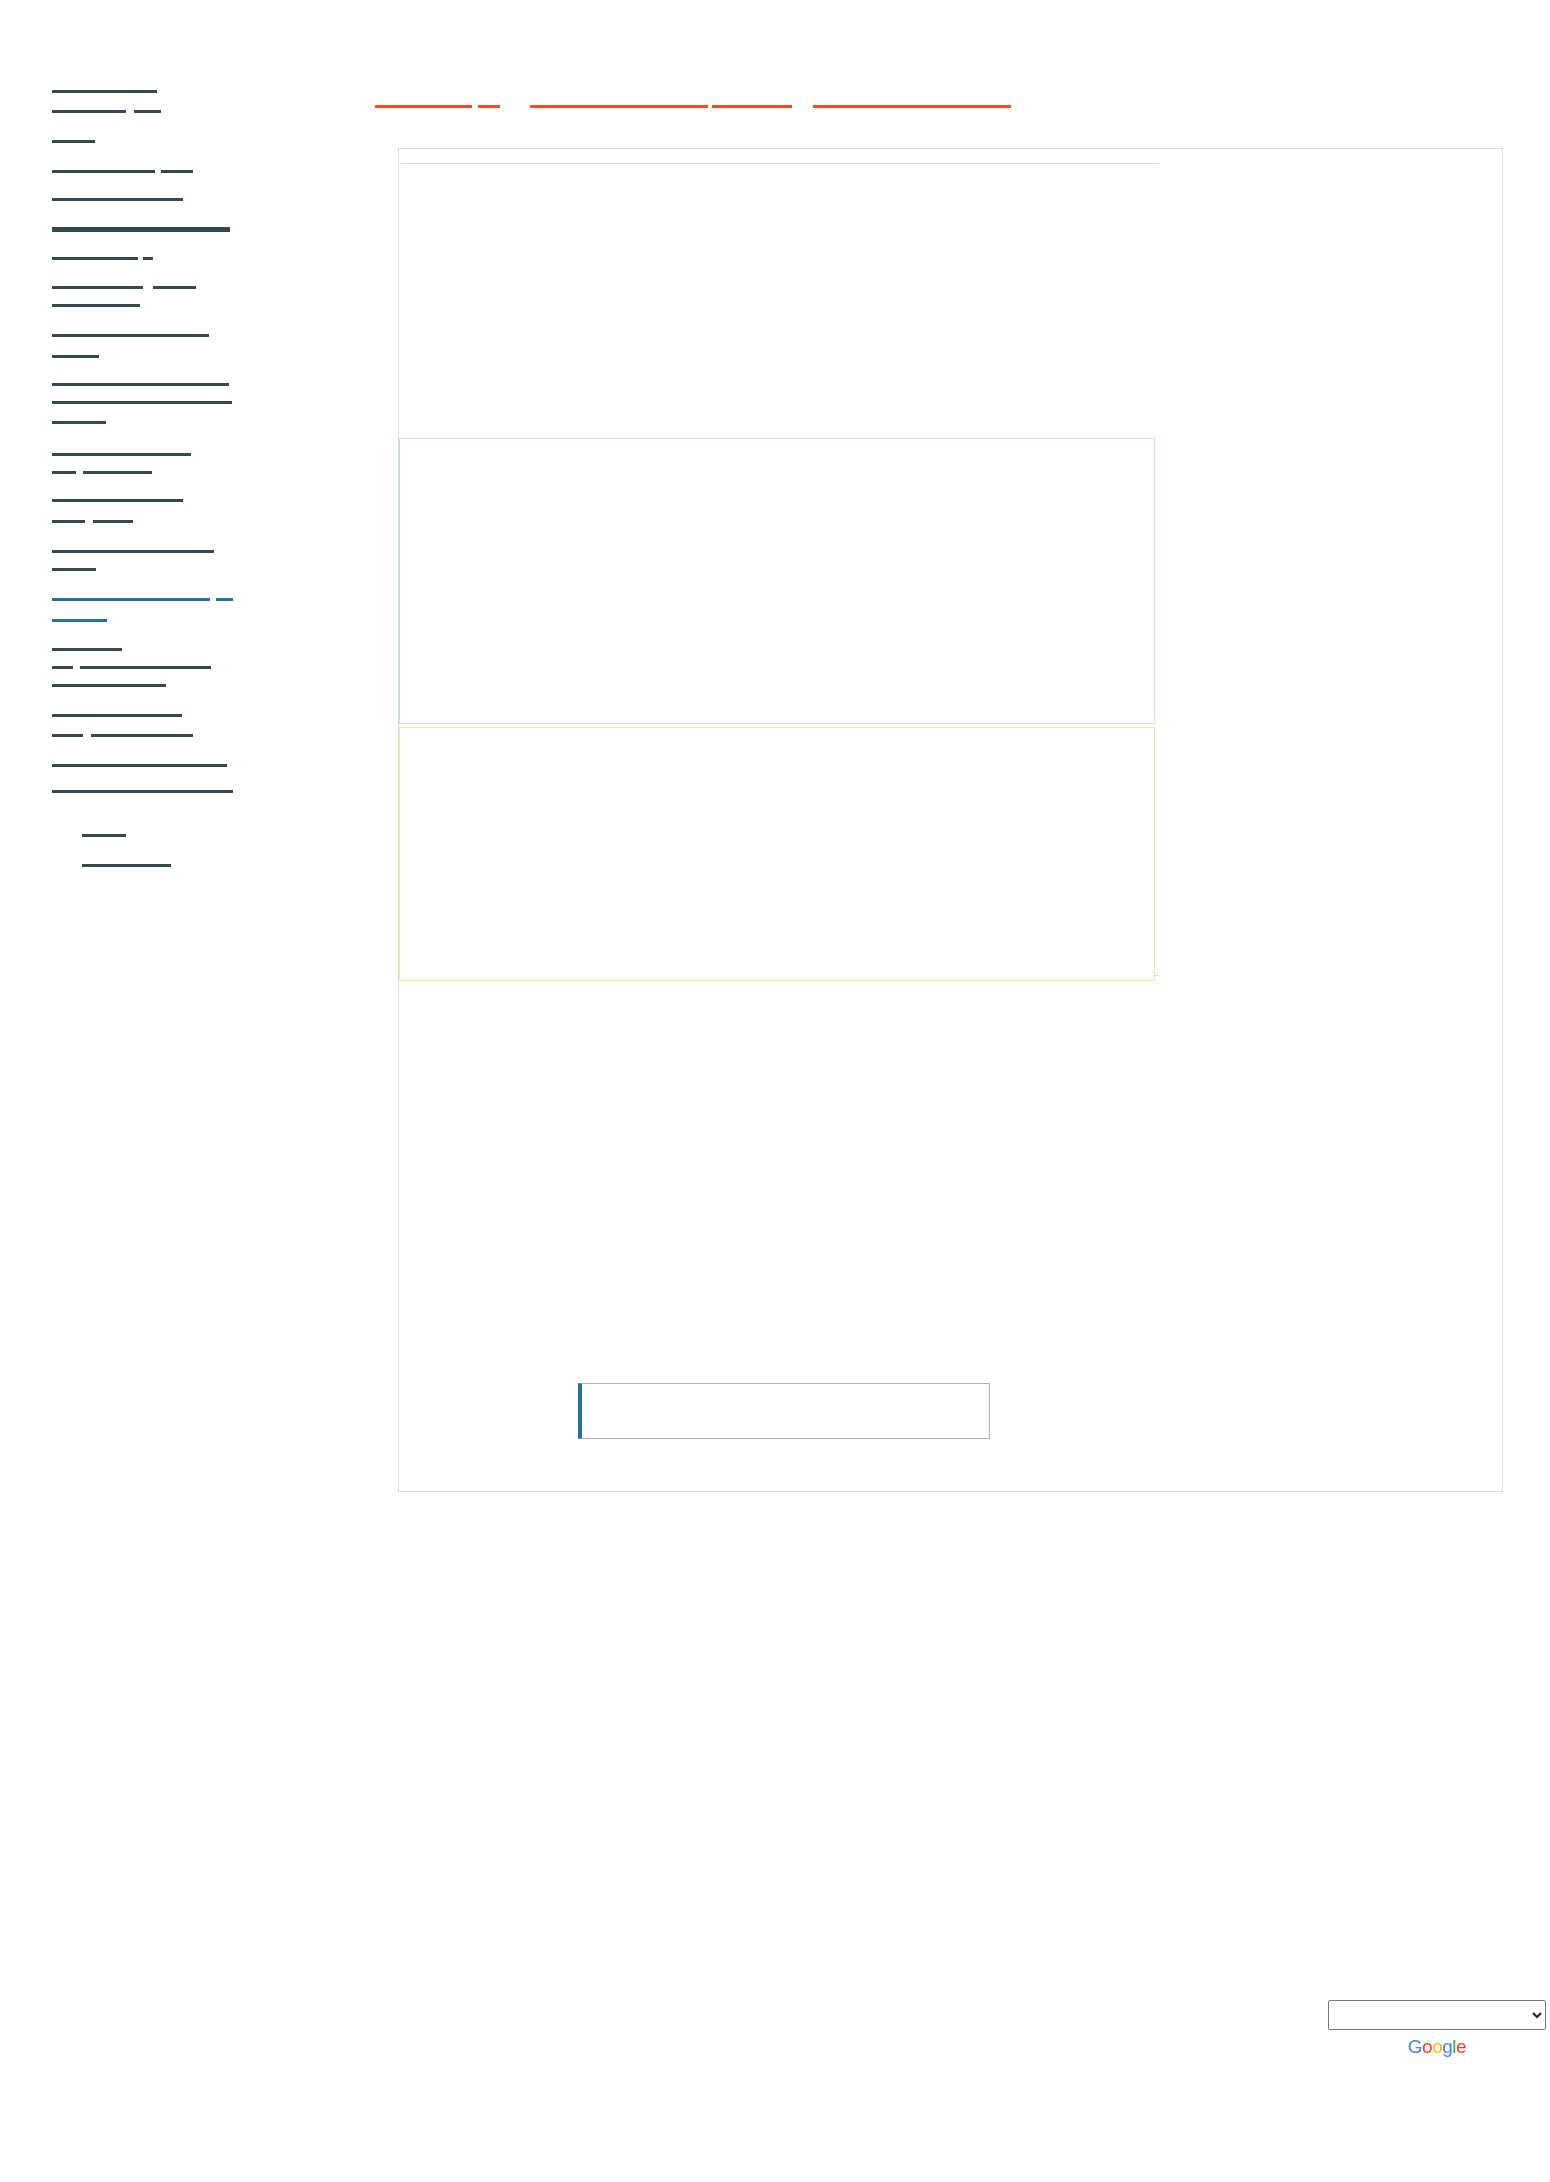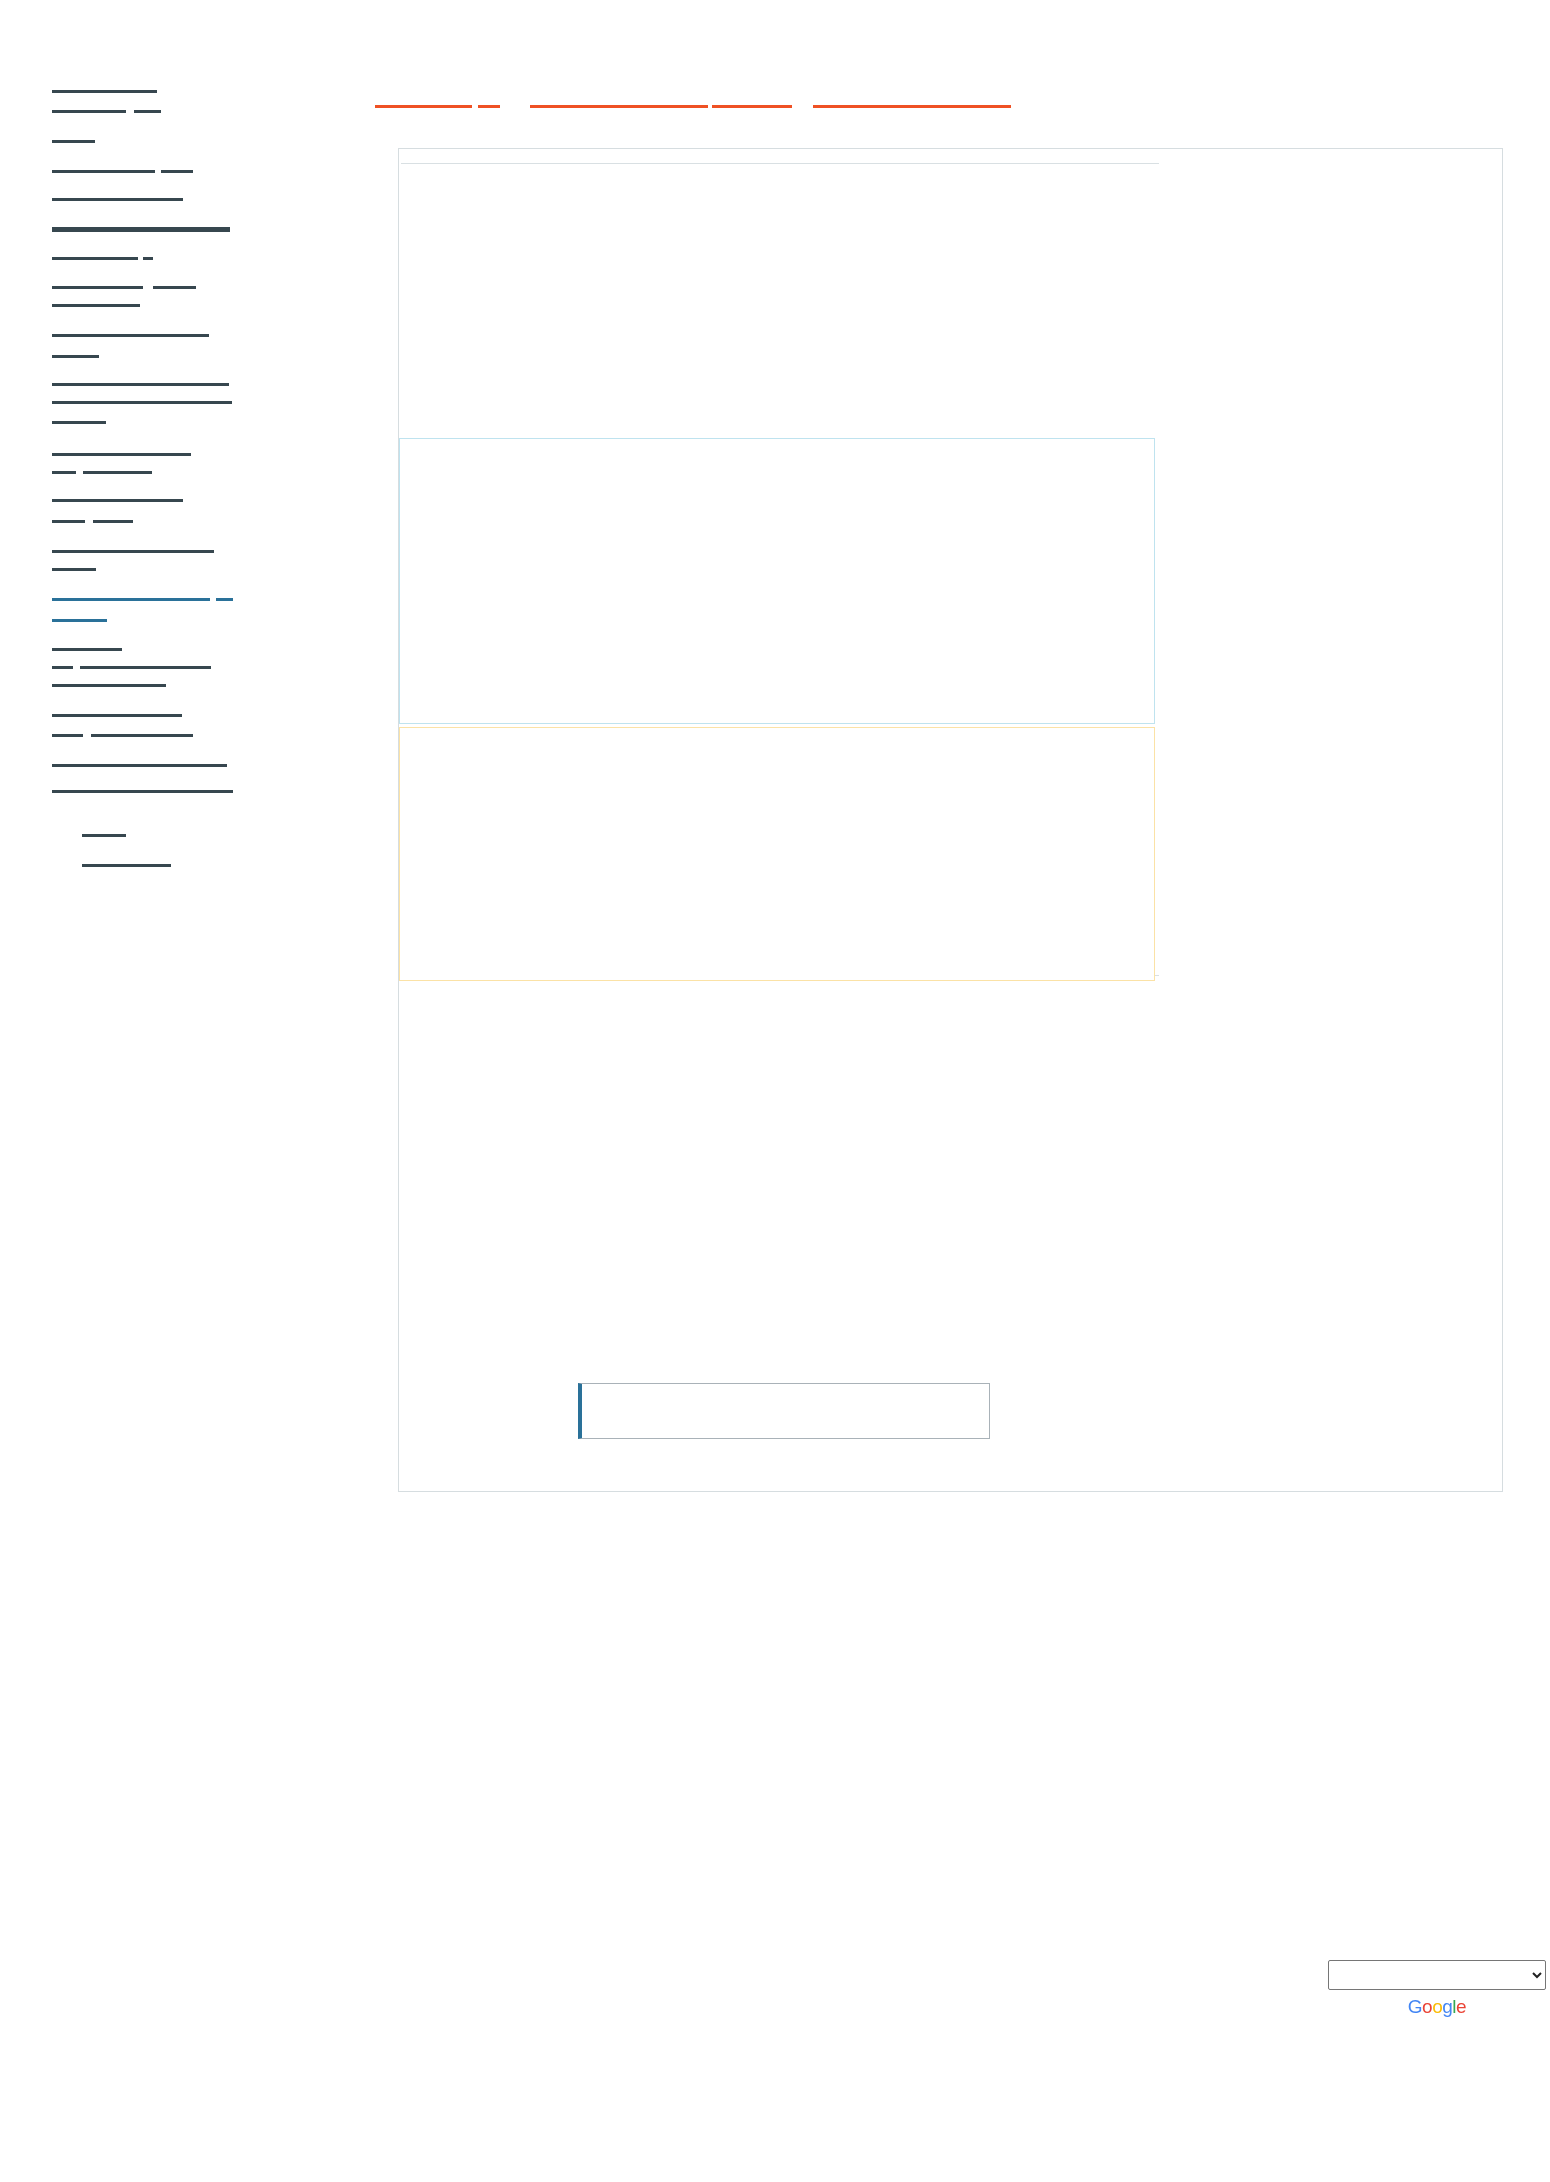--- a/index.html
+++ b/index.html
@@ -96,21 +96,21 @@
     font-family: "Liberation Sans", sans-serif;
     font-size: 15px;
     color: #37474f;
     padding: 0 12px;
   }
 
   
   #translate-widget {
     position: absolute;
     left: 1327px;
-    top: 1960px;
+    top: 2000px;
     width: 220px;
     text-align: center;
   }
   #lang-select {
     width: 218px;
     height: 30px;
     box-sizing: border-box;
     font-family: "Liberation Sans", sans-serif;
     font-size: 13px;
     color: #222;

